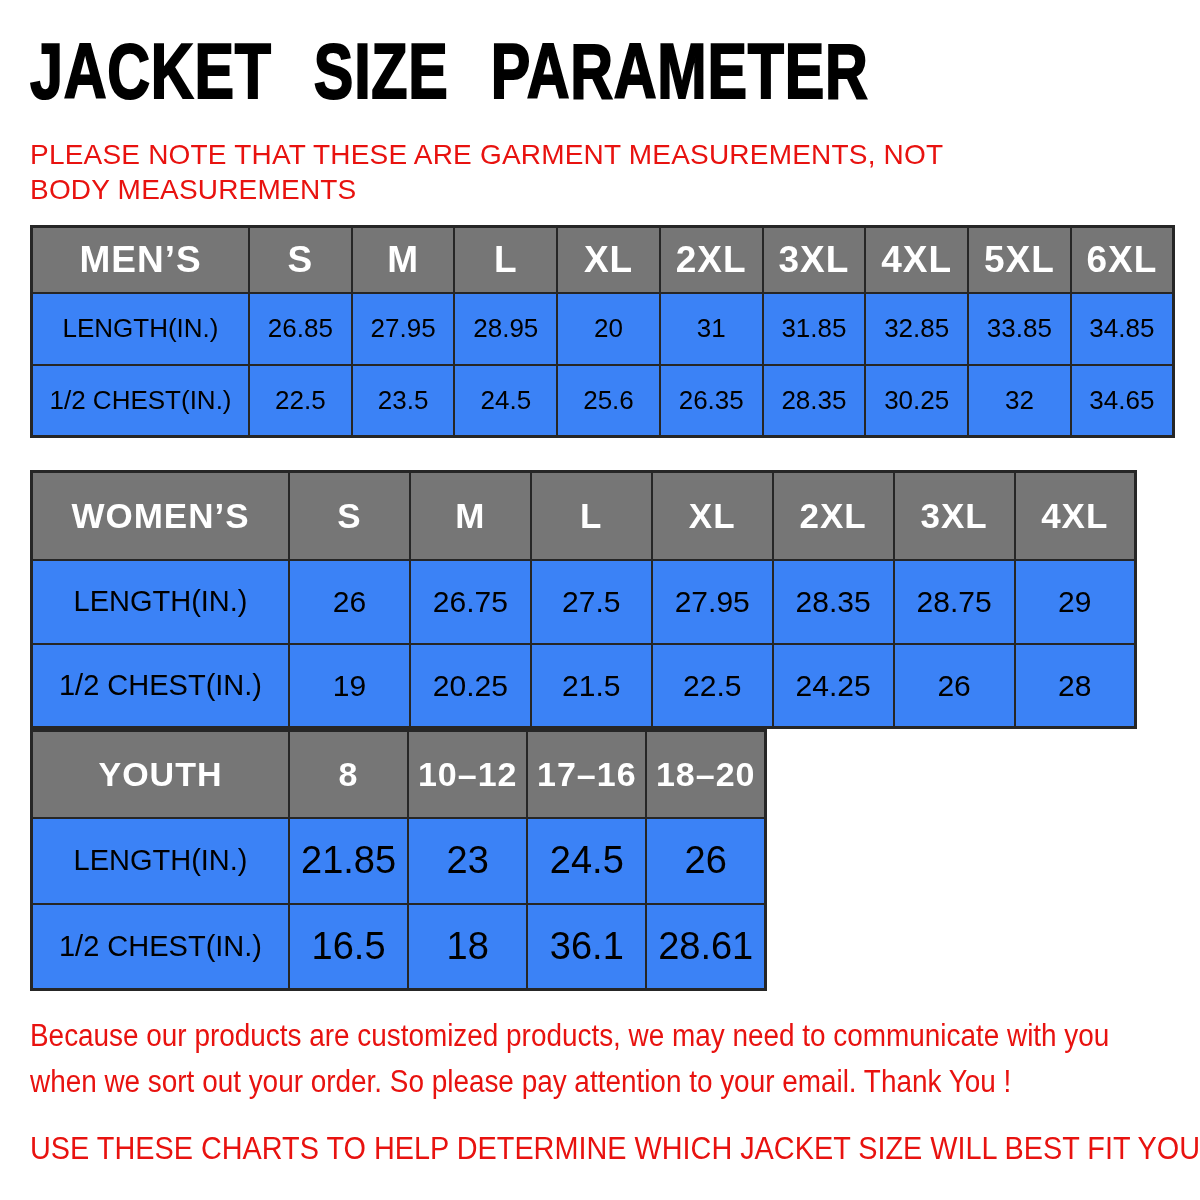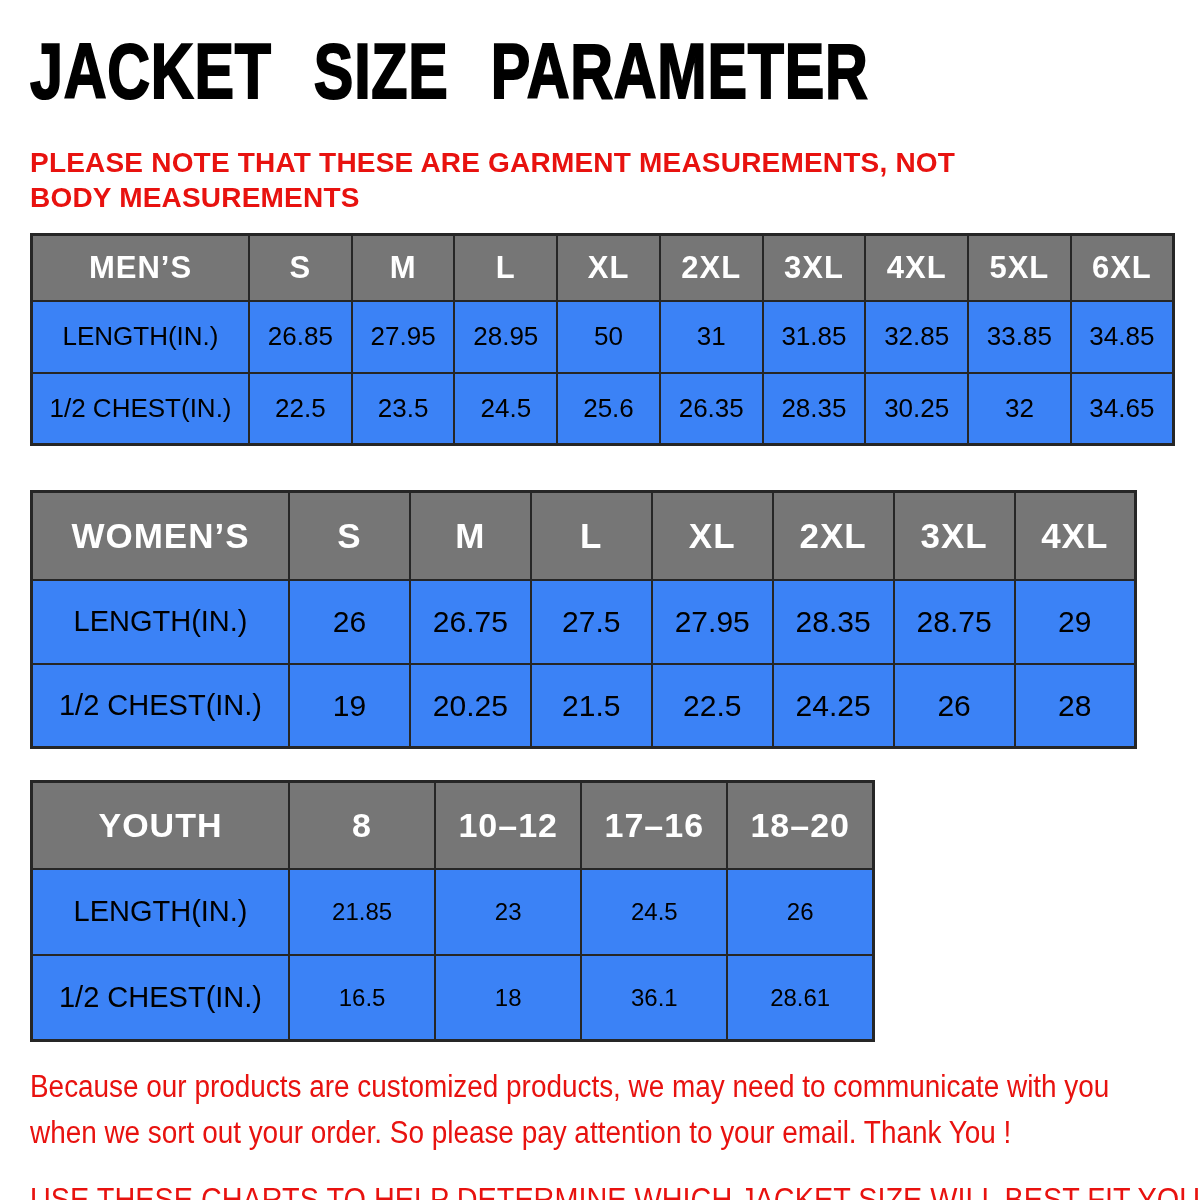--- a/index.html
+++ b/index.html
@@ -25,25 +25,25 @@
     white-space:nowrap;
     letter-spacing:1px;
     word-spacing:0.42em;
     transform:scaleX(0.76);
     transform-origin:0 50%;
     -webkit-text-stroke:2px #000;
   }
 
   
   .note{
-    margin:36px 0 0 0;
+    margin:28px 0 0 0;
     max-width:940px;
     color:var(--red);
     font-size:28px;
-    font-weight:bold;
+    font-weight:normal;
     line-height:1.24;
     letter-spacing:0.2px;
   }
 
   
   table.size-table{
     border-collapse:collapse;
     table-layout:fixed;
     text-align:center;
     border:3px solid var(--border);
@@ -58,37 +58,37 @@
     color:var(--header-text);
     font-weight:bold;
     letter-spacing:1px;
   }
   table.size-table td{background:#3b82f6;color:#000;}
 
   .table-0{width:1145px;margin-top:18px;}
   .table-0 .label-col{width:215px;}
   .table-0 tr.header{height:66px;}
   .table-0 tr.data{height:72px;}
-  .table-0 thead th{font-size:31px;}
+  .table-0 thead th{font-size:37px;}
   .table-0 td{font-size:26px;}
 
-  .table-1{width:1107px;margin-top:44px;}
+  .table-1{width:1107px;margin-top:32px;}
   .table-1 .label-col{width:255px;}
   .table-1 tr.header{height:88px;}
   .table-1 tr.data{height:84px;}
   .table-1 thead th{font-size:35px;}
   .table-1 td{font-size:30px;}
   .table-1 td.row-label{font-size:29px;}
 
-  .table-2{width:845px;margin-top:31px;}
+  .table-2{width:737px;}
   .table-2 .label-col{width:255px;}
   .table-2 tr.header{height:87px;}
   .table-2 tr.data{height:86px;}
   .table-2 thead th{font-size:34px;}
-  .table-2 td{font-size:24px;}
+  .table-2 td{font-size:38px;}
   .table-2 td.row-label{font-size:29px;}
 
   
   .footer-para{
     margin:22px 0 0 0;
     color:var(--red);
     font-size:31px;
     line-height:1.48;
   }
   .footer-para .line{
@@ -130,21 +130,21 @@
             <th class="size-col">5XL</th>
             <th class="size-col">6XL</th>
           </tr>
         </thead>
         <tbody>
           <tr class="data">
             <td class="row-label">LENGTH(IN.)</td>
             <td class="value">26.85</td>
             <td class="value">27.95</td>
             <td class="value">28.95</td>
-            <td class="value">50</td>
+            <td class="value">20</td>
             <td class="value">31</td>
             <td class="value">31.85</td>
             <td class="value">32.85</td>
             <td class="value">33.85</td>
             <td class="value">34.85</td>
           </tr>
           <tr class="data">
             <td class="row-label">1/2 CHEST(IN.)</td>
             <td class="value">22.5</td>
             <td class="value">23.5</td>

